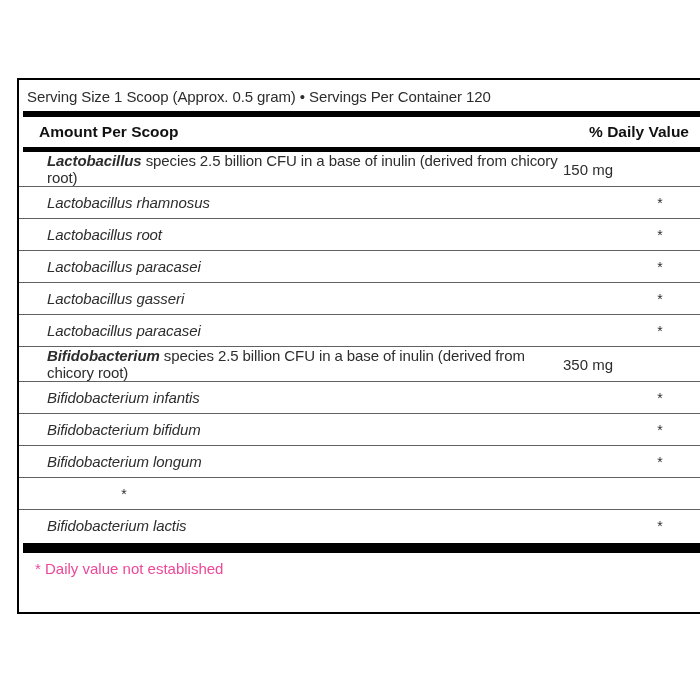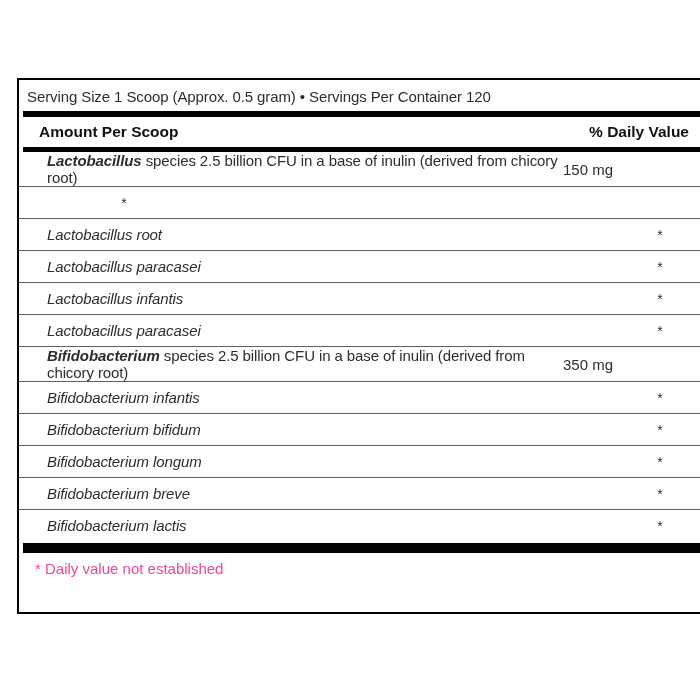--- a/index.html
+++ b/index.html
@@ -90,38 +90,39 @@
     <div class="rows">
 
 
       <div class="row indent group">
         <span class="name"><i>Lactobacillus</i><b> species</b><span> 2.5 billion CFU in a base of inulin (derived from chicory root)</span></span>
         <span class="amt">150 mg</span>
         <span class="dv"></span>
       </div>
 
       <div class="row indent">
+        <span class="name"><i>Lactobacillus rhamnosus</i><b></b><span></span></span>
         <span class="amt"></span>
         <span class="dv">*</span>
       </div>
 
       <div class="row indent">
         <span class="name"><i>Lactobacillus root</i><b></b><span></span></span>
         <span class="amt"></span>
         <span class="dv">*</span>
       </div>
 
       <div class="row indent">
         <span class="name"><i>Lactobacillus paracasei</i><b></b><span></span></span>
         <span class="amt"></span>
         <span class="dv">*</span>
       </div>
 
       <div class="row indent">
-        <span class="name"><i>Lactobacillus infantis</i><b></b><span></span></span>
+        <span class="name"><i>Lactobacillus gasseri</i><b></b><span></span></span>
         <span class="amt"></span>
         <span class="dv">*</span>
       </div>
 
       <div class="row indent">
         <span class="name"><i>Lactobacillus paracasei</i><b></b><span></span></span>
         <span class="amt"></span>
         <span class="dv">*</span>
       </div>
 
@@ -143,21 +144,20 @@
         <span class="dv">*</span>
       </div>
 
       <div class="row indent">
         <span class="name"><i>Bifidobacterium longum</i><b></b><span></span></span>
         <span class="amt"></span>
         <span class="dv">*</span>
       </div>
 
       <div class="row indent">
-        <span class="name"><i>Bifidobacterium breve</i><b></b><span></span></span>
         <span class="amt"></span>
         <span class="dv">*</span>
       </div>
 
       <div class="row indent">
         <span class="name"><i>Bifidobacterium lactis</i><b></b><span></span></span>
         <span class="amt"></span>
         <span class="dv">*</span>
       </div>
 

